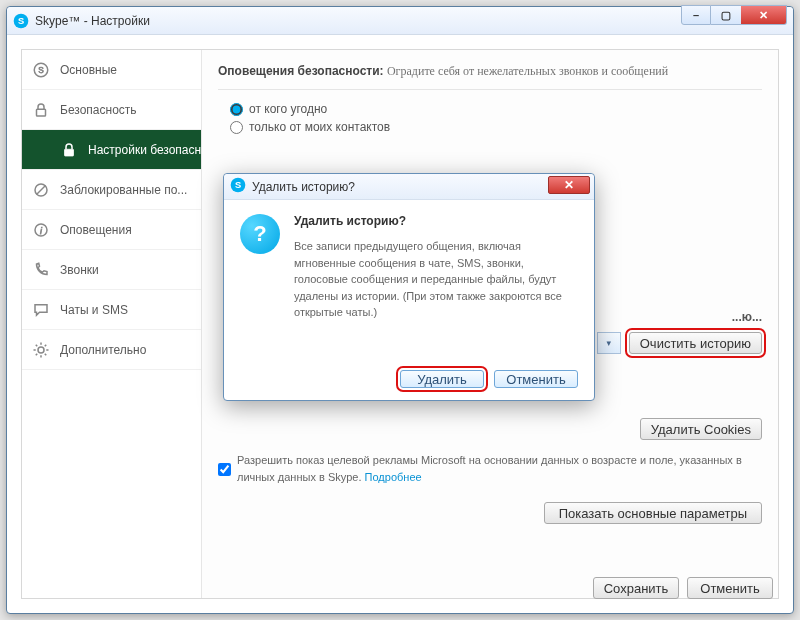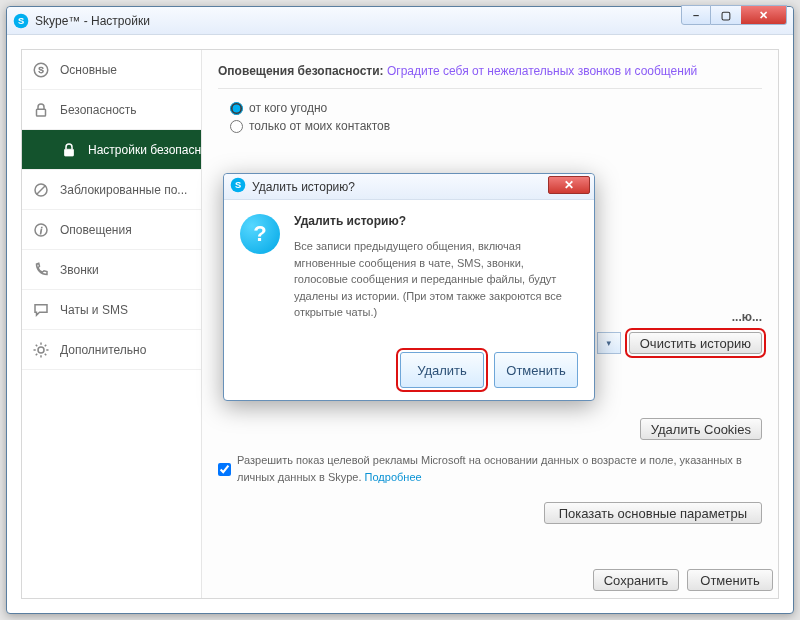--- a/index.html
+++ b/index.html
@@ -42,21 +42,21 @@
     white-space: nowrap; overflow: hidden; text-overflow: ellipsis;
   }
   .side-item.active { background: #14532d; color: #fff; padding-left: 38px; }
   .side-item .s-icon { width: 18px; height: 18px; margin-right: 10px; flex-shrink: 0; }
   .side-item.active .s-icon svg { fill: #fff; stroke: #fff; }
   .side-item .s-icon svg { fill: #888; stroke: #888; }
 
   
   .main { position: absolute; left: 180px; right: 0; top: 0; bottom: 0; padding: 14px 16px; color: #555; font-size: 12px; }
   .main h3 { font-size: 12px; font-weight: 700; color: #444; display: inline; }
-  .main .subtitle { color: #8b5cf6; }
+  .main .subtitle { color: #737373; font-family: Liberation Serif, serif; }
   .hr { border-top: 1px solid #e5e5e5; margin: 10px 0 12px; }
   .section-label { font-weight: 700; margin-bottom: 8px; }
 
   .radio-row { display: flex; align-items: center; margin: 4px 0 4px 12px; font-size: 12px; }
   .radio-row input { margin-right: 6px; accent-color: #00aff0; }
 
   .history-block { margin-top: 120px; position: absolute; right: 16px; top: 140px; width: 180px; }
   .history-label { font-weight: 700; text-align: right; }
   .history-controls { display: flex; align-items: center; margin-top: 8px; justify-content: flex-end; }
   .dd {
@@ -72,21 +72,21 @@
   .redbox { outline: 2px solid #d11; outline-offset: 2px; }
 
   .cookies-row { position: absolute; right: 16px; top: 368px; padding-left: 47px; }
   .checkbox-row { position: absolute; left: 16px; right: 16px; top: 402px; display: flex; font-size: 11px; color: #666; line-height: 1.5; }
   .checkbox-row input { margin-right: 6px; margin-top: 2px; }
   .checkbox-row a { color: #0a92d4; text-decoration: none; }
 
   .basic-params { position: absolute; right: 16px; top: 452px; }
 
   
-  .footer { position: absolute; right: 20px; bottom: 22px; display: flex; gap: 8px; }
+  .footer { position: absolute; right: 20px; bottom: 14px; display: flex; gap: 8px; }
 
   
   .dialog {
     position: absolute; left: 216px; top: 166px; width: 372px; height: 228px;
     background: #fff; border: 1px solid #6790b8; border-radius: 4px;
     box-shadow: 0 6px 24px rgba(0,0,0,0.35);
   }
   .dlg-title {
     height: 26px; background: linear-gradient(#f7faff,#e6effb);
     display: flex; align-items: center; padding: 0 6px; border-radius: 4px 4px 0 0;
@@ -100,21 +100,21 @@
   }
   .dlg-body { padding: 14px 16px; display: flex; }
   .q-circle {
     width: 40px; height: 40px; border-radius: 20px; background: radial-gradient(circle at 30% 30%, #56d7ff, #00a7e6);
     display: flex; align-items: center; justify-content: center; color: #fff; font-size: 22px; font-weight: bold;
     flex-shrink: 0; margin-right: 14px;
   }
   .dlg-text h4 { font-size: 12px; color: #333; margin-bottom: 10px; }
   .dlg-text p { font-size: 11px; color: #666; line-height: 1.5; }
   .dlg-buttons { position: absolute; bottom: 12px; right: 16px; display: flex; gap: 10px; }
-  .dlg-buttons .btn { width: 84px; height: 36px; background: linear-gradient(#f8fcff,#d9edff); border-color: #6ea6d8; color: #2d5177; }
+  .dlg-buttons .btn { width: 84px; height: 18px; background: linear-gradient(#f8fcff,#d9edff); border-color: #6ea6d8; color: #2d5177; }
 
   .dlg-skype-icon svg { width: 16px; height: 16px; }
   .title-icon svg { width: 16px; height: 16px; }
 
 </style>
 </head>
 <body>
 
 <div class="win">
 

